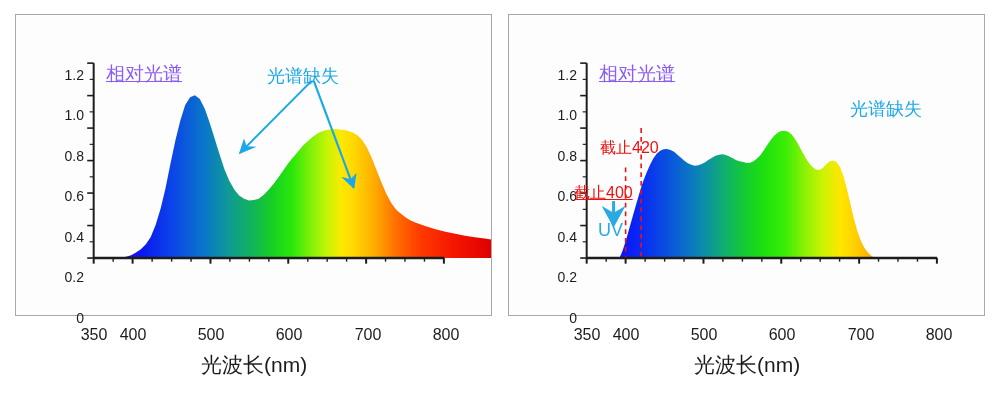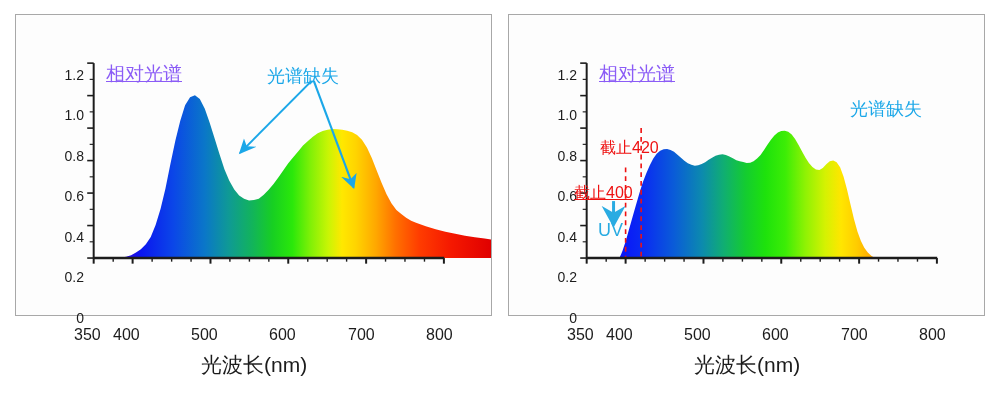--- a/index.html
+++ b/index.html
@@ -26,21 +26,21 @@
   .title-cn{
     font-size:19px;color:#8b5cf6;letter-spacing:0px;text-decoration:underline;
   }
   .xlabel-cn{
     font-size:21px;color:#1c1c1c;
   }
   .tick-y{
     font-size:14px;color:#1c1c1c;text-align:right;
   }
   .tick-x{
-    font-size:16px;color:#1c1c1c;text-align:left;
+    font-size:16px;color:#1c1c1c;text-align:center;
   }
   .anno-cyan{
     font-size:18px;color:#1ba7e8;font-weight:500;
   }
   .anno-uv{
     font-size:18px;color:#29abe2;
   }
   .anno-red{
     font-size:16px;color:#ee1111;
   }

